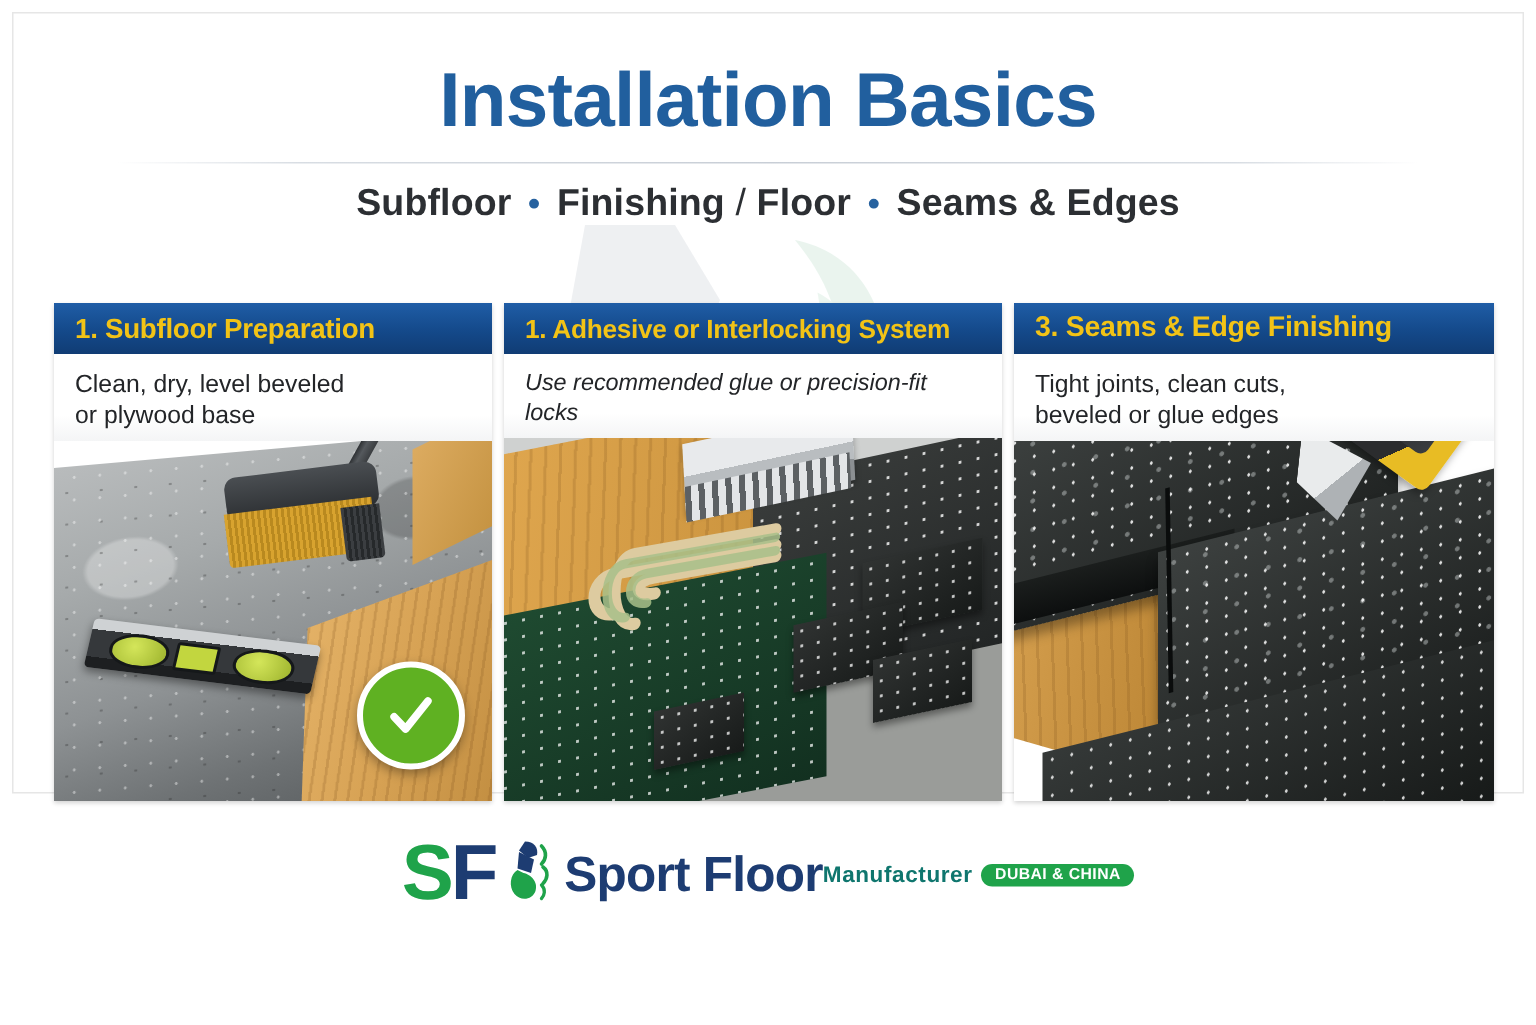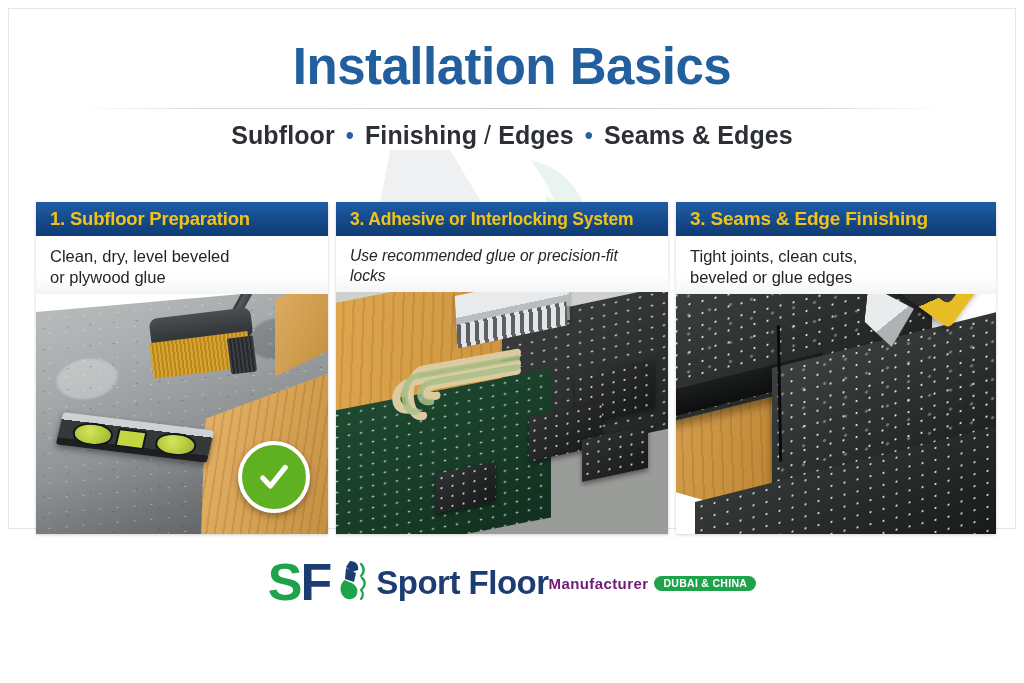--- a/index.html
+++ b/index.html
@@ -345,21 +345,21 @@
   .logo-f{color:#1d3c72;}
   .runner{width:34px;height:46px;margin-left:-2px;}
   .logo-words{display:flex;flex-direction:row;line-height:1;margin-left:2px;}
   .logo-main{
     font-size:33px;font-weight:bold;color:#1d3c72;letter-spacing:-0.5px;
   }
   .logo-sub{
     display:flex;align-items:center;gap:6px;margin-top:3px;
   }
   .logo-manu{
-    font-size:15px;font-weight:bold;color:#701a75;letter-spacing:.4px;
+    font-size:15px;font-weight:bold;color:#0f766e;letter-spacing:.4px;
   }
   .logo-badge{
     background:#1fa34a;color:#ffffff;
     font-size:10.5px;font-weight:bold;letter-spacing:.3px;
     padding:2.5px 9px;border-radius:9px;white-space:nowrap;
   }
 </style>
 </head>
 <body>
 
@@ -376,21 +376,21 @@
   </div>
 
   <div class="header">
     <h1 class="title">Installation Basics</h1>
     <div class="rule"></div>
     <div class="subtitle">
       <span>Subfloor</span>
       <span class="dot">•</span>
       <span>Finishing</span>
       <span class="slash">/</span>
-      <span>Edges</span>
+      <span>Floor</span>
       <span class="dot">•</span>
       <span>Seams &amp; Edges</span>
     </div>
   </div>
 
   <div class="panels">
 
     <div class="panel p1">
       <div class="pbar">
         <span class="pbar-txt">1. Subfloor Preparation</span>
@@ -411,27 +411,27 @@
           <div class="bub r"></div>
         </div>
         <div class="check">
           <svg viewBox="0 0 24 24" xmlns="http://www.w3.org/2000/svg">
             <path d="M4.5 12.6 L9.6 18 L19.5 5.6" fill="none" stroke="#ffffff" stroke-width="3.4" stroke-linecap="round" stroke-linejoin="round"></path>
           </svg>
         </div>
       </div>
       <div class="pcap">
         <div>Clean, dry, level beveled</div>
-        <div>or plywood glue</div>
+        <div>or plywood base</div>
       </div>
     </div>
 
     <div class="panel p2">
       <div class="pbar">
-        <span class="pbar-txt">3. Adhesive or Interlocking System</span>
+        <span class="pbar-txt">1. Adhesive or Interlocking System</span>
       </div>
       <div class="pimg">
         <div class="bg-floor"></div>
         <div class="wood"></div>
         <div class="rubber-dark"></div>
         <div class="rubber-green"></div>
         <div class="glue">
           <svg viewBox="0 0 200 100" xmlns="http://www.w3.org/2000/svg">
             <g fill="none" stroke="#ddcba0" stroke-width="9" stroke-linecap="round">
               <path d="M30 82 C10 82 10 52 30 52 L150 52"></path>

